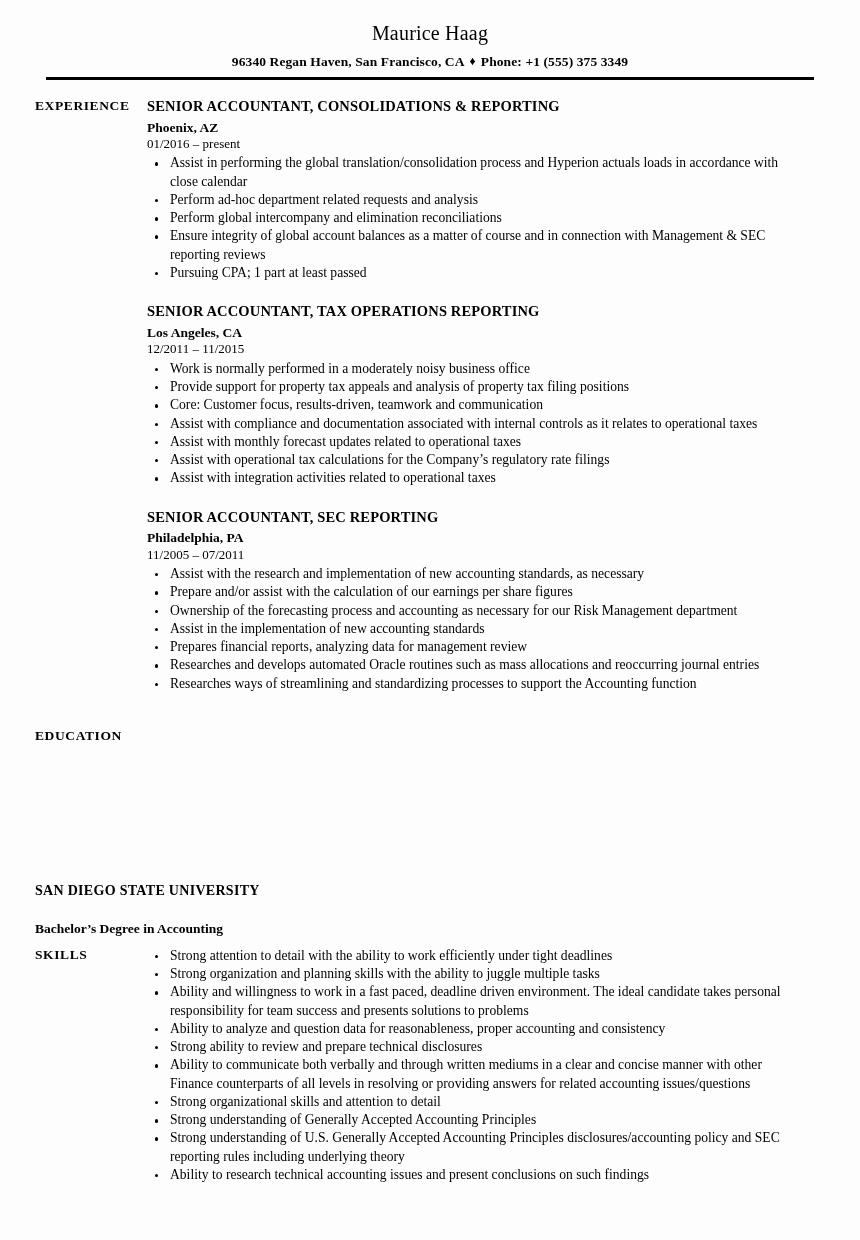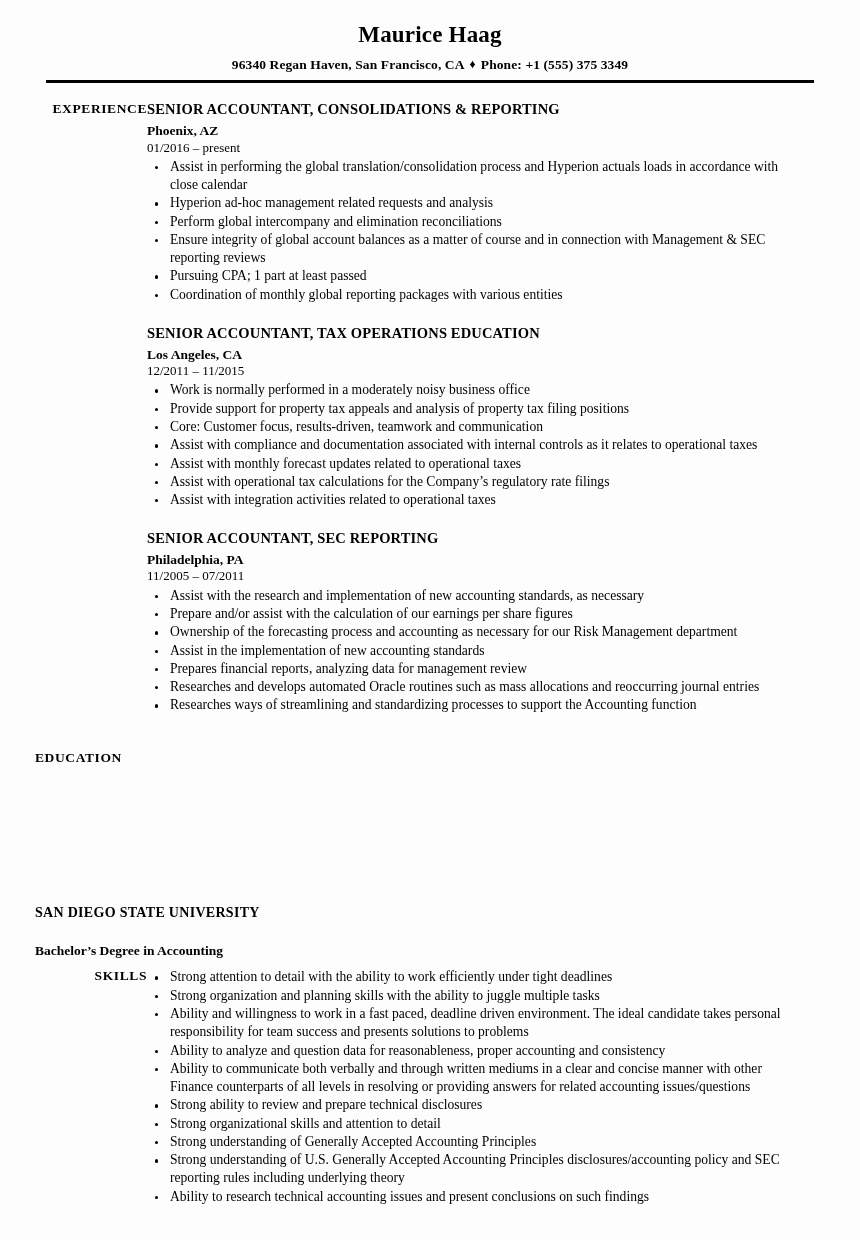--- a/index.html
+++ b/index.html
@@ -23,22 +23,22 @@
     padding: 0;
     overflow: hidden;
   }
 
   
   .header {
     padding-top: 22px;
     text-align: center;
   }
   .cand-name {
-    font-size: 23px;
-    font-weight: bold;
+    font-size: 20px;
+    font-weight: normal;
     letter-spacing: 0.2px;
     line-height: 1.15;
   }
   .contact-line {
     margin-top: 9px;
     font-size: 13.5px;
     font-weight: bold;
     letter-spacing: 0.1px;
   }
   .contact-sep {
@@ -61,21 +61,20 @@
     padding-left: 35px;
     padding-right: 54px;
   }
   .section-label {
     flex: 0 0 112px;
     font-size: 13.5px;
     font-weight: bold;
     letter-spacing: 0.6px;
     padding-top: 1px;
     white-space: nowrap;
-    text-align: right;
   }
   .section-body {
     flex: 1 1 auto;
     min-width: 0;
   }
 
   
   #experience-section { margin-top: 17px; }
 
   .job { margin-bottom: 0; }
@@ -159,30 +158,29 @@
   <div class="section" id="experience-section">
     <div class="section-label">EXPERIENCE</div>
     <div class="section-body">
 
       <div class="job">
         <div class="job-title">SENIOR ACCOUNTANT, CONSOLIDATIONS &amp; REPORTING</div>
         <div class="job-location">Phoenix, AZ</div>
         <div class="job-dates">01/2016 – present</div>
         <ul class="bullets">
           <li>Assist in performing the global translation/consolidation process and Hyperion actuals loads in accordance with close calendar</li>
-          <li>Hyperion ad-hoc management related requests and analysis</li>
+          <li>Perform ad-hoc department related requests and analysis</li>
           <li>Perform global intercompany and elimination reconciliations</li>
           <li>Ensure integrity of global account balances as a matter of course and in connection with Management &amp; SEC reporting reviews</li>
           <li>Pursuing CPA; 1 part at least passed</li>
-          <li>Coordination of monthly global reporting packages with various entities</li>
         </ul>
       </div>
 
       <div class="job">
-        <div class="job-title">SENIOR ACCOUNTANT, TAX OPERATIONS EDUCATION</div>
+        <div class="job-title">SENIOR ACCOUNTANT, TAX OPERATIONS REPORTING</div>
         <div class="job-location">Los Angeles, CA</div>
         <div class="job-dates">12/2011 – 11/2015</div>
         <ul class="bullets">
           <li>Work is normally performed in a moderately noisy business office</li>
           <li>Provide support for property tax appeals and analysis of property tax filing positions</li>
           <li>Core: Customer focus, results-driven, teamwork and communication</li>
           <li>Assist with compliance and documentation associated with internal controls as it relates to operational taxes</li>
           <li>Assist with monthly forecast updates related to operational taxes</li>
           <li>Assist with operational tax calculations for the Company’s regulatory rate filings</li>
           <li>Assist with integration activities related to operational taxes</li>
@@ -216,22 +214,22 @@
   </div>
 
   <div class="section" id="skills-section">
     <div class="section-label">SKILLS</div>
     <div class="section-body">
       <ul class="bullets">
         <li>Strong attention to detail with the ability to work efficiently under tight deadlines</li>
         <li>Strong organization and planning skills with the ability to juggle multiple tasks</li>
         <li>Ability and willingness to work in a fast paced, deadline driven environment. The ideal candidate takes personal responsibility for team success and presents solutions to problems</li>
         <li>Ability to analyze and question data for reasonableness, proper accounting and consistency</li>
+        <li>Strong ability to review and prepare technical disclosures</li>
         <li>Ability to communicate both verbally and through written mediums in a clear and concise manner with other Finance counterparts of all levels in resolving or providing answers for related accounting issues/questions</li>
-        <li>Strong ability to review and prepare technical disclosures</li>
         <li>Strong organizational skills and attention to detail</li>
         <li>Strong understanding of Generally Accepted Accounting Principles</li>
         <li>Strong understanding of U.S. Generally Accepted Accounting Principles disclosures/accounting policy and SEC reporting rules including underlying theory</li>
         <li>Ability to research technical accounting issues and present conclusions on such findings</li>
       </ul>
     </div>
   </div>
 
 </div>
 

